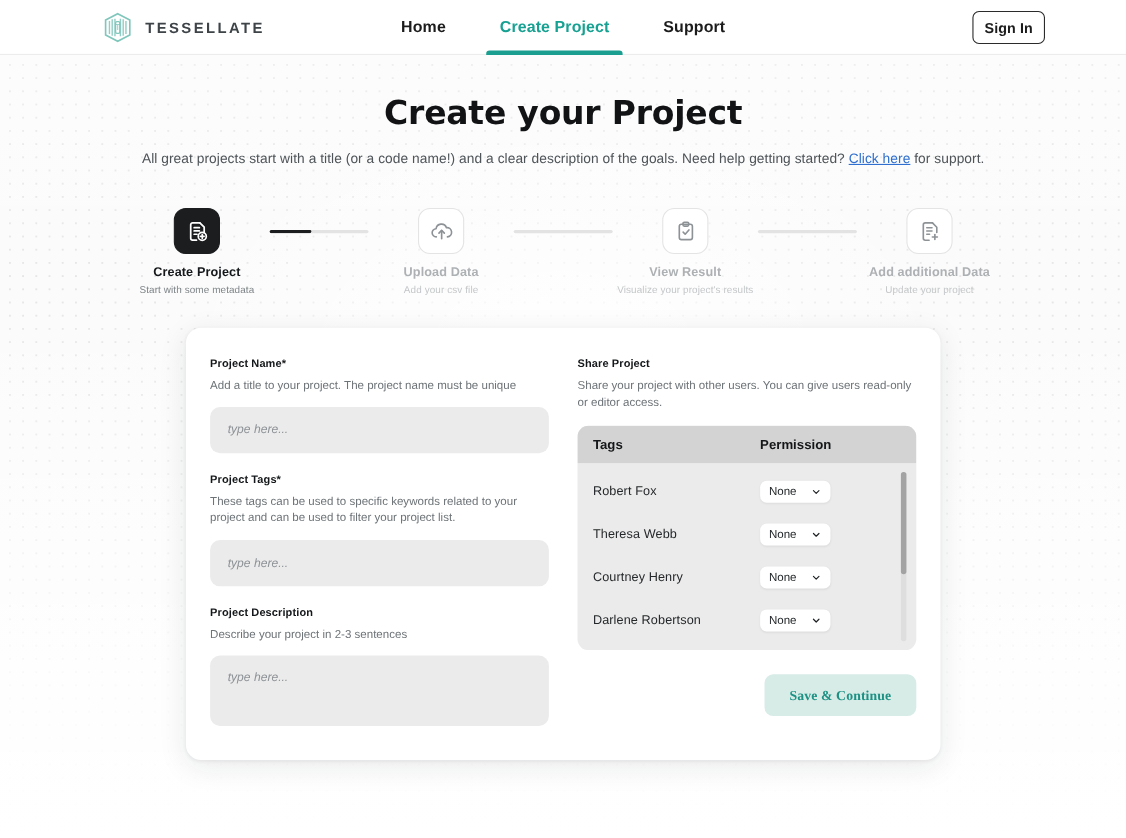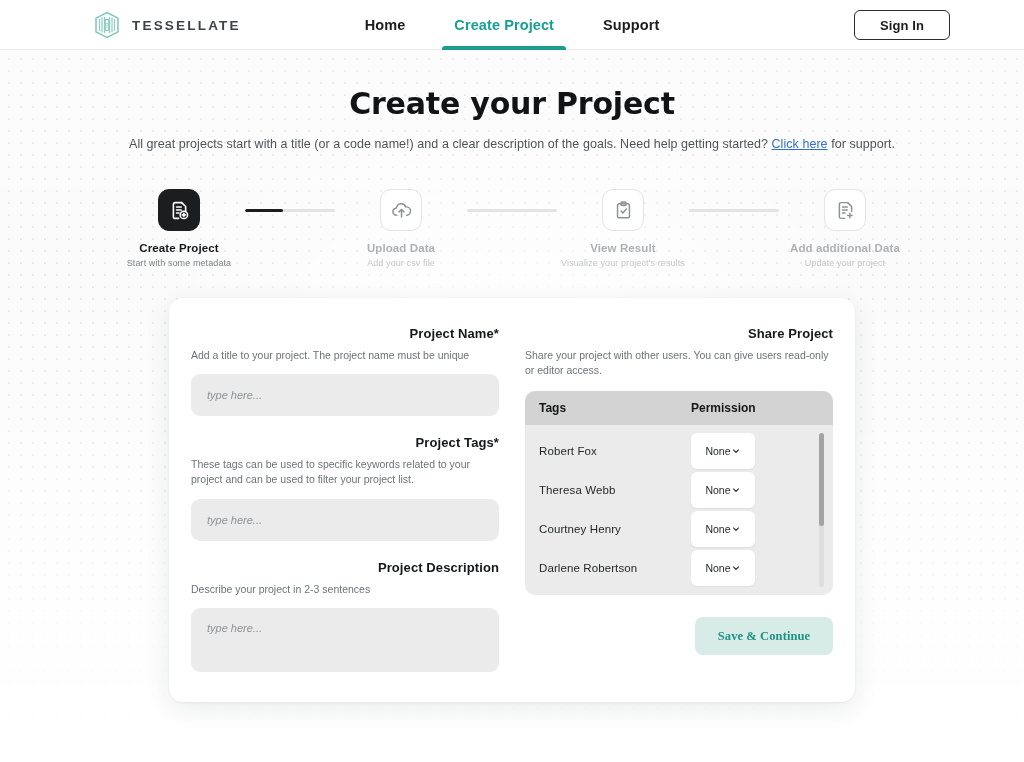--- a/index.html
+++ b/index.html
@@ -75,21 +75,21 @@
     bottom: 0;
     height: 4px;
     border-radius: 3px 3px 0 0;
     background: #1a9e8f;
   }
 
   .signin-btn {
     position: absolute;
     right: 74px;
     top: 10px;
-    width: 96px;
+    width: 66px;
     height: 30px;
     border: 1px solid #2b2b2b;
     border-radius: 6px;
     background: #fff;
     font-family: inherit;
     font-size: 13px;
     font-weight: 700;
     color: #1c1c1c;
     cursor: pointer;
     letter-spacing: .1px;
@@ -215,25 +215,24 @@
     border-radius: 14px;
     box-shadow: 0 6px 26px rgba(22,28,34,.09), 0 1px 3px rgba(22,28,34,.05);
     padding: 28px 24px 26px 22px;
     display: flex;
     gap: 26px;
   }
   .col-left { width: 308px; flex: 0 0 auto; }
   .col-right { width: 308px; flex: 0 0 auto; display: flex; flex-direction: column; }
 
   .field-label {
-    font-size: 13px;
+    font-size: 10px;
     font-weight: 700;
     color: #15181a;
     letter-spacing: .1px;
-    text-align: right;
   }
   .field-help {
     margin-top: 7px;
     font-size: 10.5px;
     line-height: 1.45;
     color: #6d7377;
   }
   .field-input {
     margin-top: 11px;
     width: 100%;
@@ -300,26 +299,26 @@
     padding: 0 14px;
   }
   .share-row .row-name {
     flex: 1;
     font-size: 11.5px;
     color: #25282a;
     letter-spacing: .1px;
   }
   .perm-select {
     width: 64px;
-    height: 36px;
+    height: 20px;
     background: #ffffff;
     border-radius: 6px;
     display: flex;
     align-items: center;
-    justify-content: center;
+    justify-content: space-between;
     padding: 0 8px;
     font-size: 10.5px;
     color: #24282a;
     cursor: pointer;
     box-shadow: 0 1px 2px rgba(0,0,0,.06);
   }
   .perm-wrap { width: 128px; display: flex; }
   .chev { display: block; }
 
   .share-scrollbar {

